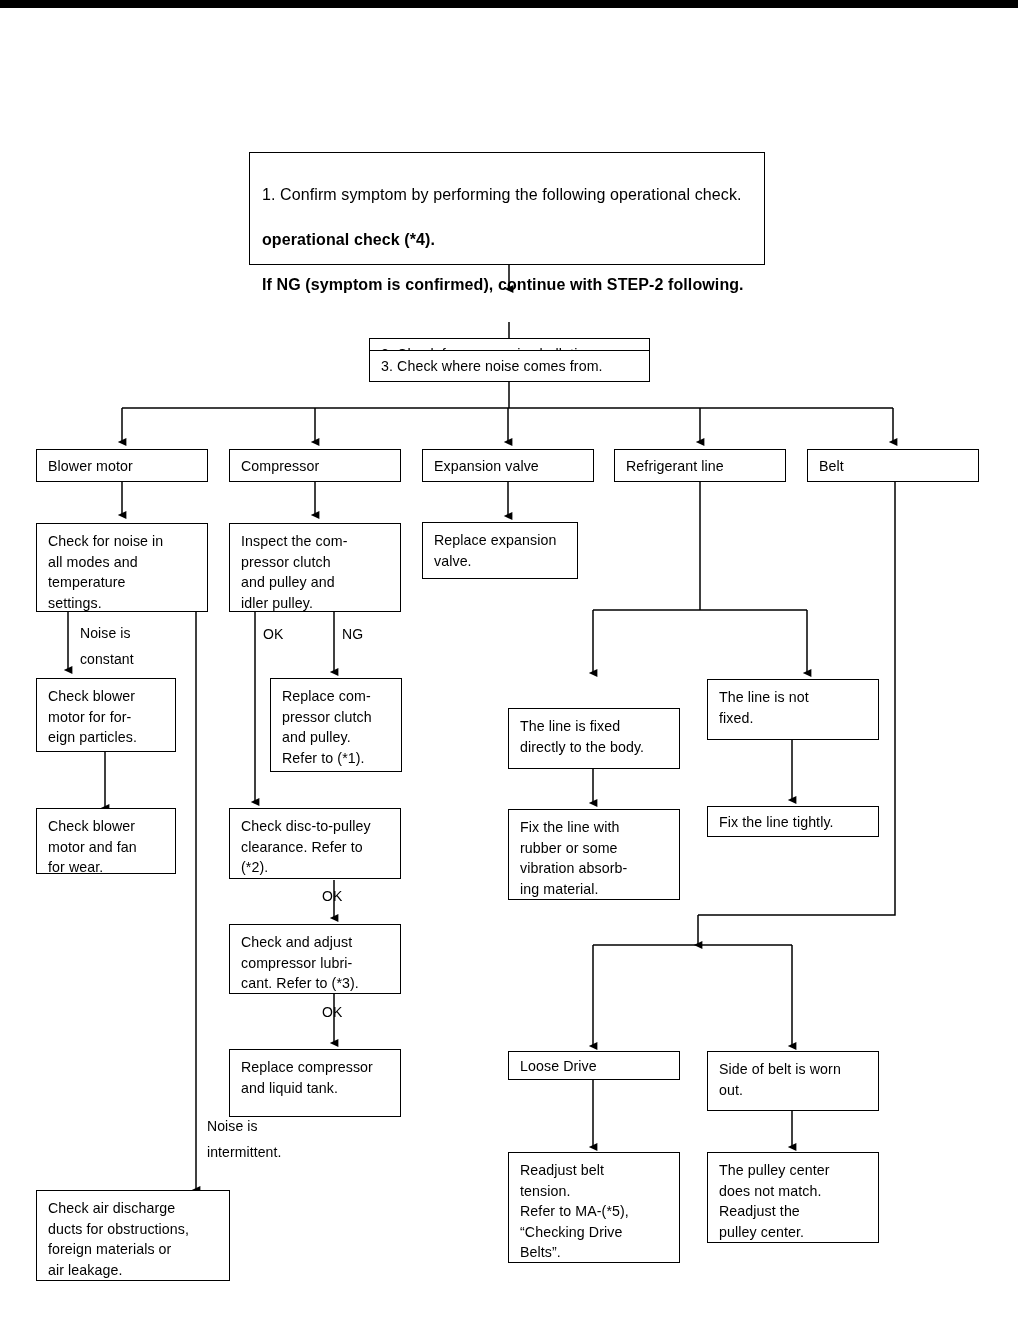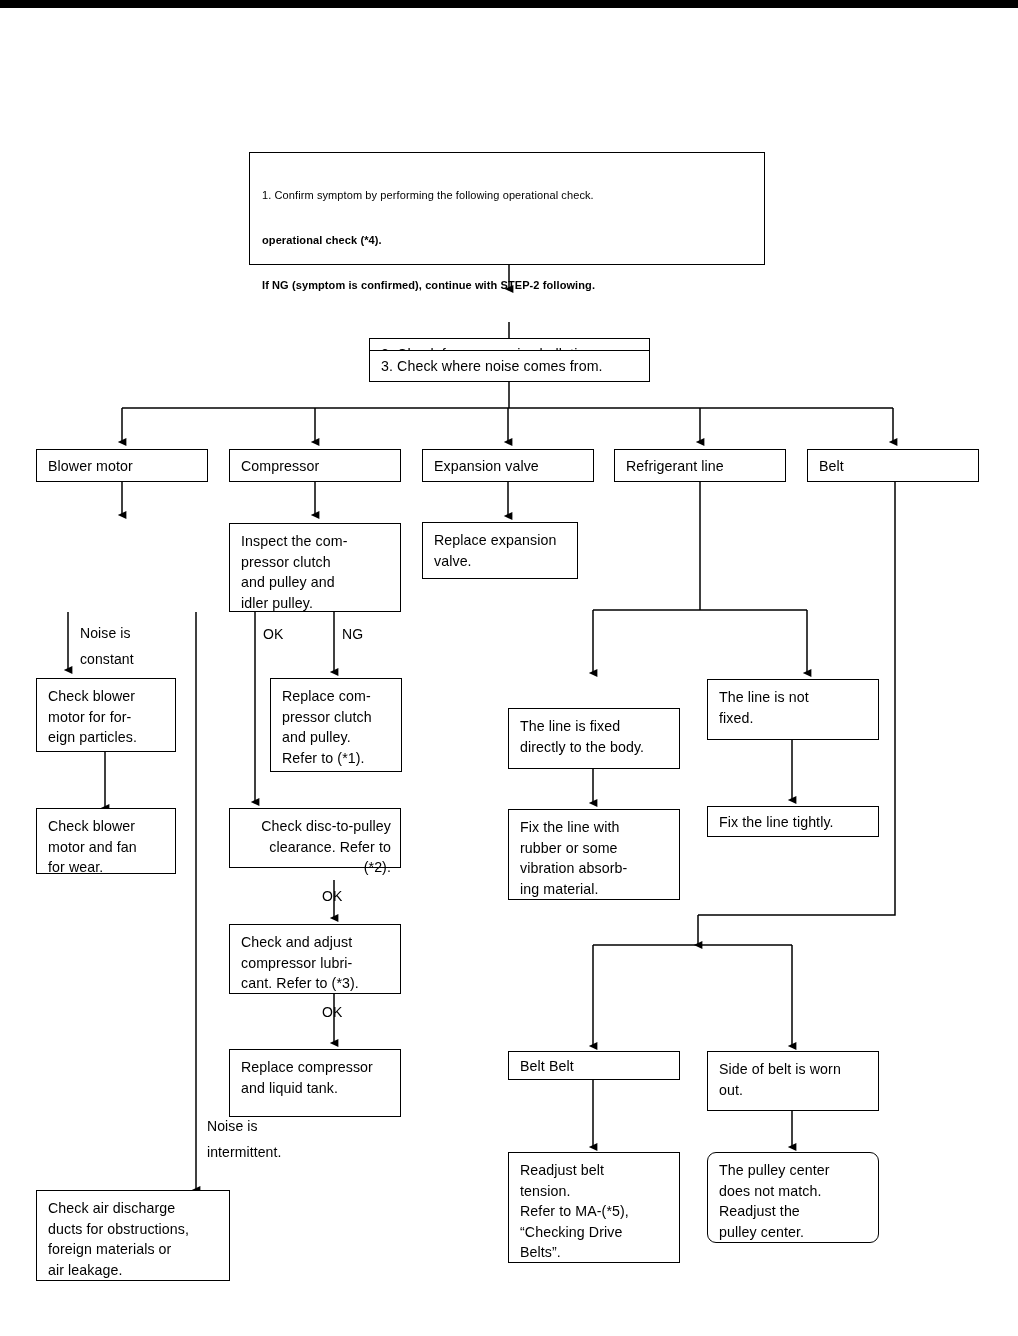--- a/index.html
+++ b/index.html
@@ -6,21 +6,21 @@
   body{width:1018px;height:1336px;position:relative;
        font-family:"Liberation Sans","DejaVu Sans",sans-serif;
        color:#000;overflow:hidden;}
   #topbar{position:absolute;left:0;top:0;width:1018px;height:8px;background:#000;}
   #canvas{position:absolute;left:0;top:0;width:1018px;height:1336px;}
 
   .box{position:absolute;box-sizing:border-box;border:1.6px solid #000;
        background:#fff;font-size:14.2px;line-height:20.5px;
        padding:7px 9px 6px 11px;white-space:pre-line;letter-spacing:.1px;}
   .box.center-v{display:flex;align-items:center;}
-  .box.b1{font-size:11px;line-height:22.6px;padding:8px 10px 7px 12px;}
+  .box.b1{font-size:16px;line-height:22.6px;padding:8px 10px 7px 12px;}
   .box.b1 .bold{font-weight:bold;}
   .lbl{position:absolute;font-size:14px;line-height:26px;white-space:pre-line;
        letter-spacing:.1px;color:#000;}
   svg{position:absolute;left:0;top:0;overflow:visible;}
   .ln{stroke:#000;stroke-width:1.5;fill:none;}
 </style>
 </head>
 <body>
 
 <div id="topbar"></div>
@@ -104,20 +104,24 @@
   <div class="box center-v" style="left:422px;top:449px;width:172px;height:33px;">
     <span>Expansion valve</span>
   </div>
   <div class="box center-v" style="left:614px;top:449px;width:172px;height:33px;">
     <span>Refrigerant line</span>
   </div>
   <div class="box center-v" style="left:807px;top:449px;width:172px;height:33px;">
     <span>Belt</span>
   </div>
 
+  <div class="box" style="left:36px;top:523px;width:172px;height:89px;">Check for noise in
+all modes and
+temperature
+settings.</div>
   <div class="lbl" style="left:80px;top:620px;width:120px;">Noise is
 constant</div>
   <div class="box" style="left:36px;top:678px;width:140px;height:74px;">Check blower
 motor for for-
 eign particles.</div>
   <div class="box" style="left:36px;top:808px;width:140px;height:66px;">Check blower
 motor and fan
 for wear.</div>
   <div class="lbl" style="left:207px;top:1113px;width:160px;">Noise is
 intermittent.</div>
@@ -129,21 +133,21 @@
   <div class="box" style="left:229px;top:523px;width:172px;height:89px;">Inspect the com-
 pressor clutch
 and pulley and
 idler pulley.</div>
   <div class="lbl" style="left:263px;top:621px;">OK</div>
   <div class="lbl" style="left:342px;top:621px;">NG</div>
   <div class="box" style="left:270px;top:678px;width:132px;height:94px;">Replace com-
 pressor clutch
 and pulley.
 Refer to (*1).</div>
-  <div class="box" style="left:229px;top:808px;width:172px;height:60px;text-align:right;">Check disc-to-pulley
+  <div class="box" style="left:229px;top:808px;width:172px;height:71px;">Check disc-to-pulley
 clearance. Refer to
 (*2).</div>
   <div class="lbl" style="left:322px;top:883px;">OK</div>
   <div class="box" style="left:229px;top:924px;width:172px;height:70px;">Check and adjust
 compressor lubri-
 cant. Refer to (*3).</div>
   <div class="lbl" style="left:322px;top:999px;">OK</div>
   <div class="box" style="left:229px;top:1049px;width:172px;height:68px;">Replace compressor
 and liquid tank.</div>
 
@@ -156,27 +160,27 @@
 fixed.</div>
   <div class="box" style="left:508px;top:809px;width:172px;height:91px;">Fix the line with
 rubber or some
 vibration absorb-
 ing material.</div>
   <div class="box center-v" style="left:707px;top:806px;width:172px;height:31px;">
     <span>Fix the line tightly.</span>
   </div>
 
   <div class="box center-v" style="left:508px;top:1051px;width:172px;height:29px;">
-    <span>Belt Belt</span>
+    <span>Loose Drive</span>
   </div>
   <div class="box" style="left:707px;top:1051px;width:172px;height:60px;">Side of belt is worn
 out.</div>
   <div class="box" style="left:508px;top:1152px;width:172px;height:111px;">Readjust belt
 tension.
 Refer to MA-(*5),
 “Checking Drive
 Belts”.</div>
-  <div class="box" style="left:707px;top:1152px;width:172px;height:91px;border-radius:9px;">The pulley center
+  <div class="box" style="left:707px;top:1152px;width:172px;height:91px;">The pulley center
 does not match.
 Readjust the
 pulley center.</div>
 
 </div>
 
 </body></html>

